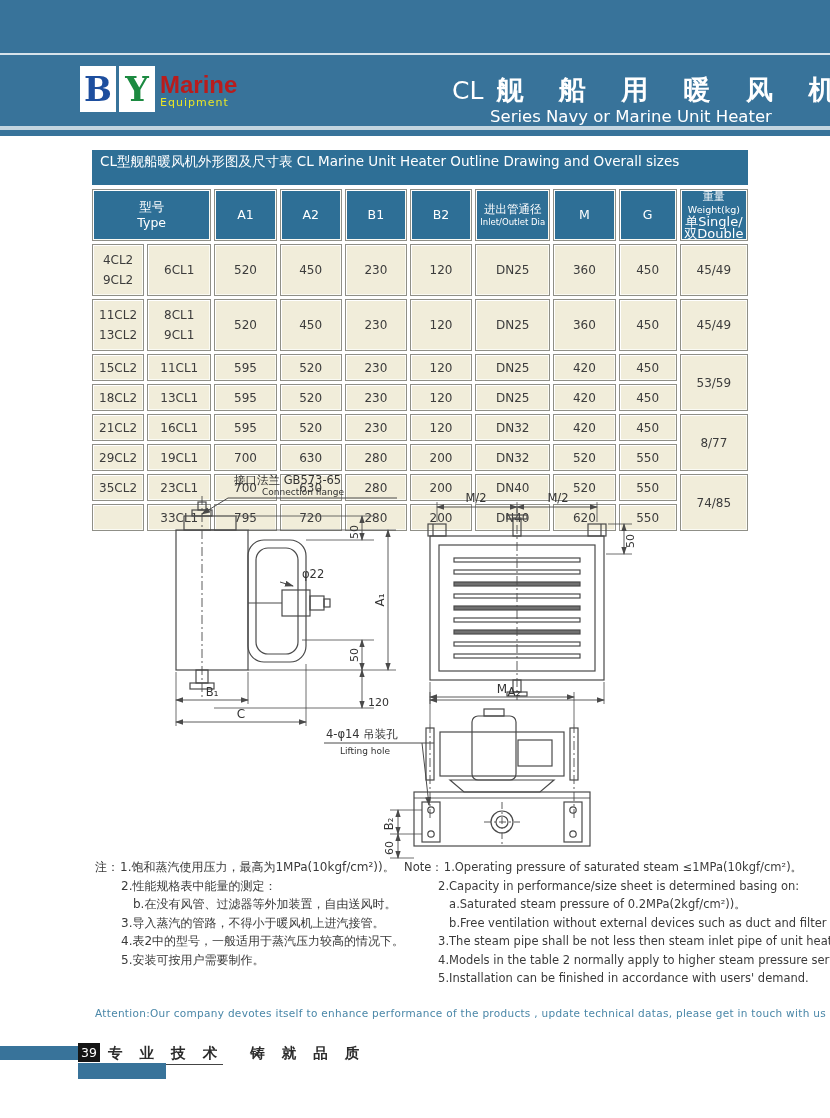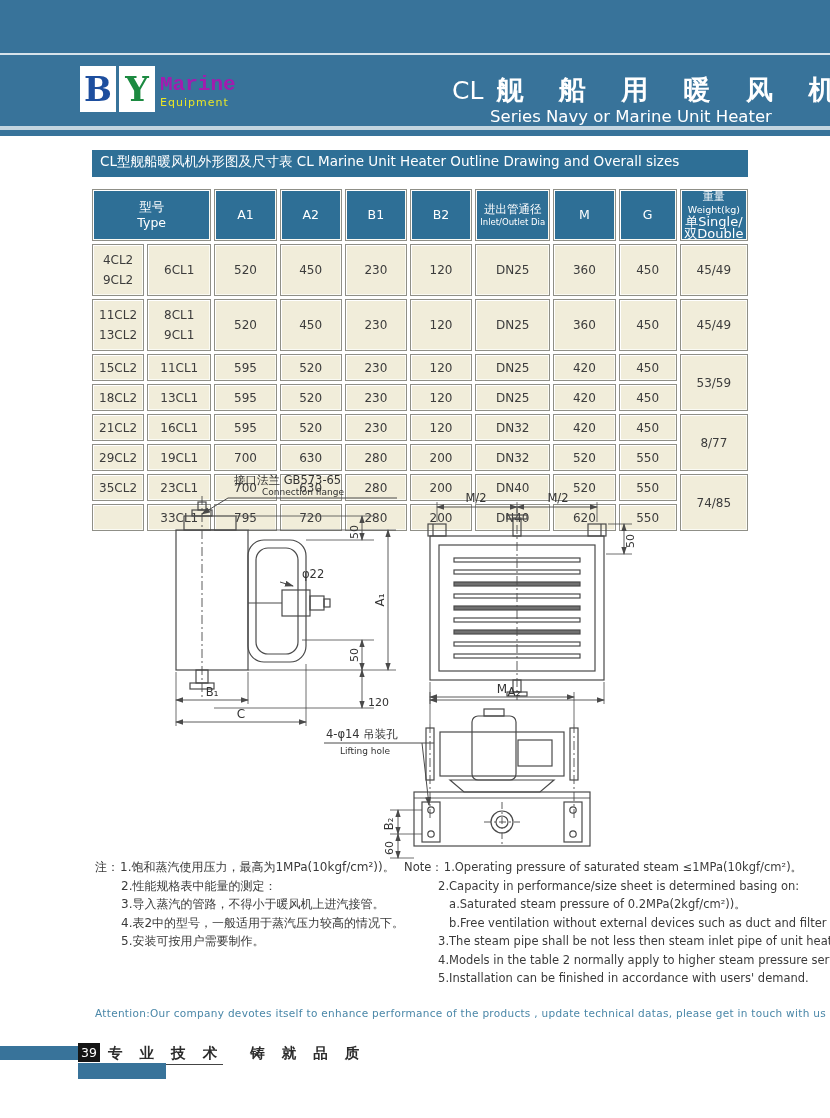--- a/index.html
+++ b/index.html
@@ -11,31 +11,31 @@
   .band-hairline{position:absolute;left:0;top:53px;width:830px;height:2px;background:rgba(255,255,255,.8);}
   .band-edge-light{position:absolute;left:0;top:126px;width:830px;height:4px;background:#c3d5e0;}
   .band-edge-teal{position:absolute;left:0;top:130px;width:830px;height:6px;background:#38739a;}
 
   .logo{position:absolute;left:80px;top:66px;display:flex;align-items:flex-start;}
   .logo-sq{width:36px;height:46px;background:#fff;display:flex;align-items:center;justify-content:center;
            font-family:"DejaVu Serif",serif;font-weight:bold;font-size:33px;}
   .logo-b{color:#1d4e9e;}
   .logo-y{color:#1c8a41;margin-left:3px;}
   .logo-text{margin-left:5px;margin-top:4px;}
-  .logo-marine{color:#a21caf;font-family:Liberation Mono, monospace;font-weight:bold;font-size:21px;line-height:29px;}
+  .logo-marine{color:#b91c1c;font-family:Liberation Sans, sans-serif;font-weight:bold;font-size:24px;line-height:29px;}
   .logo-equip{color:#e9e626;font-size:11px;margin-top:-3px;letter-spacing:1px;}
 
   .title-block{position:absolute;left:452px;top:76px;color:#fff;}
   .title-row{display:flex;align-items:flex-end;}
   .title-cl{font-size:25px;line-height:25px;margin-right:13px;margin-bottom:1px;}
   .title-cn{font-size:27px;font-weight:bold;letter-spacing:13px;white-space:nowrap;line-height:28px;}
   .title-en{font-size:16.5px;margin-top:3px;margin-left:38px;white-space:nowrap;}
 
   
-  .table-caption{position:absolute;left:92px;top:150px;width:656px;height:27px;background:#2e6f96;
+  .table-caption{position:absolute;left:92px;top:150px;width:656px;height:35px;background:#2e6f96;
                  color:#fff;font-size:13.5px;line-height:23px;padding-left:8px;box-sizing:border-box;white-space:nowrap;}
 
   
   .size-table{position:absolute;left:89px;top:186px;width:662px;border-collapse:separate;border-spacing:3px;table-layout:fixed;}
   .size-table th,.size-table td{border:1px solid #8f8f87;text-align:center;vertical-align:middle;padding:0;
        box-shadow:inset 1px 1px 0 #ffffff, inset -1px -1px 0 #fbfbf4;}
   .size-table th{background:#2e6f96;color:#fff;font-weight:normal;height:38px;font-size:12.5px;line-height:16px;}
   .size-table td{background:#f1edda;color:#3c3c3c;font-size:12px;height:25px;line-height:20px;}
   .size-table tr.tall td{height:50px;}
   .th-sub{display:block;font-size:8.5px;line-height:11px;}
@@ -560,20 +560,21 @@
       <text x="18" y="70" font-size="9">Lifting hole</text>
       <text x="71" y="140" font-size="11.5" transform="rotate(-90 71 140)" text-anchor="middle">B₂</text>
       <text x="71" y="164" font-size="11" transform="rotate(-90 71 164)" text-anchor="middle">60</text>
     </svg>
   </div>
 
   <div class="notes">
     <div class="notes-cn">
         <div class="note-line indent-0"><span class="note-prefix">注：</span>1.饱和蒸汽使用压力，最高为1MPa(10kgf/cm²))。</div>
         <div class="note-line indent-1">2.性能规格表中能量的测定：</div>
+        <div class="note-line indent-2">b.在没有风管、过滤器等外加装置，自由送风时。</div>
         <div class="note-line indent-1">3.导入蒸汽的管路，不得小于暖风机上进汽接管。</div>
         <div class="note-line indent-1">4.表2中的型号，一般适用于蒸汽压力较高的情况下。</div>
         <div class="note-line indent-1">5.安装可按用户需要制作。</div>
       </div>
     <div class="notes-en">
         <div class="note-line indent-0"><span class="note-prefix">Note：</span>1.Operating pressure of saturated steam ≤1MPa(10kgf/cm²)。</div>
         <div class="note-line indent-1">2.Capacity in performance/size sheet is determined basing on:</div>
         <div class="note-line indent-2">a.Saturated steam pressure of 0.2MPa(2kgf/cm²))。</div>
         <div class="note-line indent-2">b.Free ventilation without external devices such as duct and filter etc.</div>
         <div class="note-line indent-1">3.The steam pipe shall be not less then steam inlet pipe of unit heater.</div>

